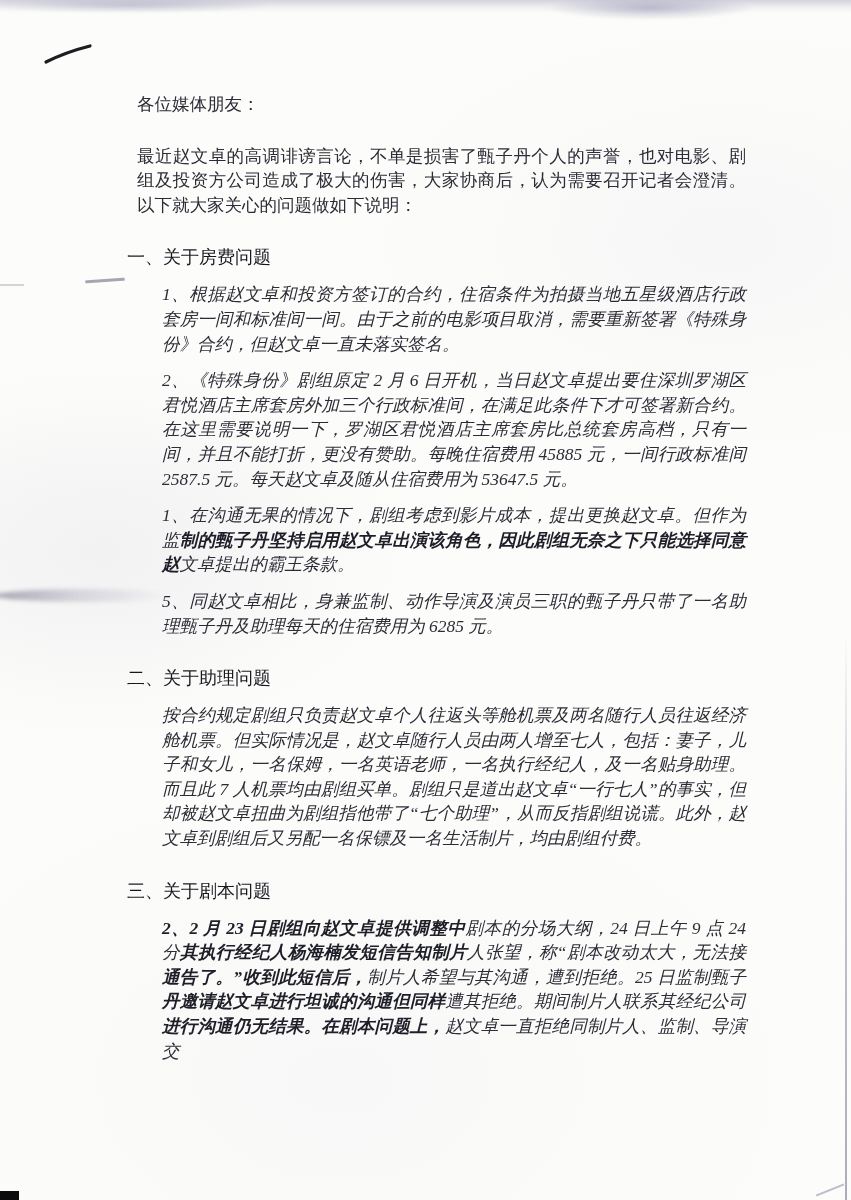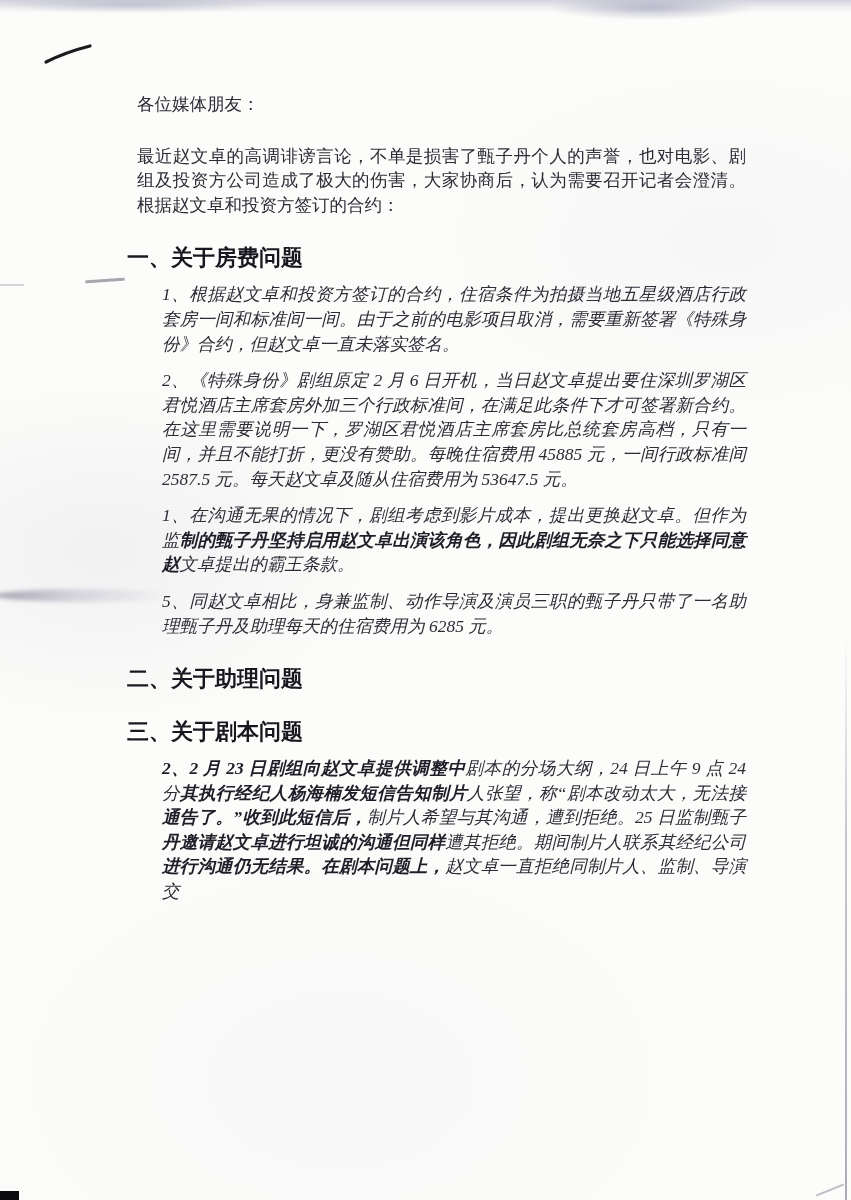--- a/index.html
+++ b/index.html
@@ -31,21 +31,21 @@
   .corner-black-mark{position:absolute;left:0;bottom:0;width:19px;height:9px;background:#0b0b0d;}
   .right-edge-line{position:absolute;right:4px;top:635px;bottom:0;width:2px;
     background:linear-gradient(to bottom, rgba(140,130,158,0), rgba(140,130,158,0.45) 35%, rgba(125,115,148,0.6));}
   .corner-scratch{position:absolute;right:6px;bottom:9px;width:30px;height:2px;
     background:rgba(120,115,138,0.45);transform:rotate(-22deg);filter:blur(0.5px);}
   
   .content{position:absolute;left:125px;top:80px;width:633px;font-size:17.5px;line-height:24.6px;
     text-align:justify;}
   .content p{margin:12px;}
   .intro{margin-top:27px !important;}
-  section h2{font-size:22px;line-height:25px;font-weight:bold;color:#17171f;margin:28px 0 4px 2px;}
+  section h2{font-size:18px;line-height:25px;font-weight:normal;color:#17171f;margin:28px 0 4px 2px;}
   section .item{padding-left:25px;font-style:italic;}
   .seg-bold{font-weight:bold;color:#1e1e29;}
 </style>
 </head>
 <body>
 
 <div class="scan-top-band"></div>
 <div class="scan-top-blotch-a"></div>
 <div class="scan-top-blotch-b"></div>
 <svg class="pen-stroke" width="54" height="26" viewBox="0 0 54 26">
@@ -53,31 +53,32 @@
 </svg>
 <div class="margin-dash"></div>
 <div class="margin-dash-faint"></div>
 <div class="margin-smudge"></div>
 <div class="corner-black-mark"></div>
 <div class="right-edge-line"></div>
 <div class="corner-scratch"></div>
 
 <div class="content">
   <p>各位媒体朋友：</p>
-  <p class="intro">最近赵文卓的高调诽谤言论，不单是损害了甄子丹个人的声誉，也对电影、剧组及投资方公司造成了极大的伤害，大家协商后，认为需要召开记者会澄清。根据赵文卓和投资方签订的合约：</p>
+  <p class="intro">最近赵文卓的高调诽谤言论，不单是损害了甄子丹个人的声誉，也对电影、剧组及投资方公司造成了极大的伤害，大家协商后，认为需要召开记者会澄清。以下就大家关心的问题做如下说明：</p>
 
   <section>
     <h2>一、关于房费问题</h2>
     <p class="item"><span>1、根据赵文卓和投资方签订的合约，住宿条件为拍摄当地五星级酒店行政套房一间和标准间一间。由于之前的电影项目取消，需要重新签署《特殊身份》合约，但赵文卓一直未落实签名。</span></p>
     <p class="item"><span>2、《特殊身份》剧组原定 2 月 6 日开机，当日赵文卓提出要住深圳罗湖区君悦酒店主席套房外加三个行政标准间，在满足此条件下才可签署新合约。在这里需要说明一下，罗湖区君悦酒店主席套房比总统套房高档，只有一间，并且不能打折，更没有赞助。每晚住宿费用 45885 元，一间行政标准间 2587.5 元。每天赵文卓及随从住宿费用为 53647.5 元。</span></p>
     <p class="item"><span>1、在沟通无果的情况下，剧组考虑到影片成本，提出更换赵文卓。但作为监</span><span class="seg-bold">制的甄子丹坚持启用赵文卓出演该角色，因此剧组无奈之下只能选择同意赵</span><span>文卓提出的霸王条款。</span></p>
     <p class="item"><span>5、同赵文卓相比，身兼监制、动作导演及演员三职的甄子丹只带了一名助理甄子丹及助理每天的住宿费用为 6285 元。</span></p>
   </section>
 
   <section>
     <h2>二、关于助理问题</h2>
+    <p class="item"><span>按合约规定剧组只负责赵文卓个人往返头等舱机票及两名随行人员往返经济舱机票。但实际情况是，赵文卓随行人员由两人增至七人，包括：妻子，儿子和女儿，一名保姆，一名英语老师，一名执行经纪人，及一名贴身助理。而且此 7 人机票均由剧组买单。剧组只是道出赵文卓“一行七人”的事实，但却被赵文卓扭曲为剧组指他带了“七个助理”，从而反指剧组说谎。此外，赵文卓到剧组后又另配一名保镖及一名生活制片，均由剧组付费。</span></p>
   </section>
 
   <section>
     <h2>三、关于剧本问题</h2>
     <p class="item"><span class="seg-bold">2、2 月 23 日剧组向赵文卓提供调整中</span><span>剧本的分场大纲，24 日上午 9 点 24 分</span><span class="seg-bold">其执行经纪人杨海楠发短信告知制片</span><span>人张望，称“剧本改动太大，无法接</span><span class="seg-bold">通告了。”收到此短信后，</span><span>制片人希望与其沟通，遭到拒绝。25 日监制甄子</span><span class="seg-bold">丹邀请赵文卓进行坦诚的沟通但同样</span><span>遭其拒绝。期间制片人联系其经纪公司</span><span class="seg-bold">进行沟通仍无结果。在剧本问题上，</span><span>赵文卓一直拒绝同制片人、监制、导演交</span></p>
   </section>
 </div>
 
 </body></html>

